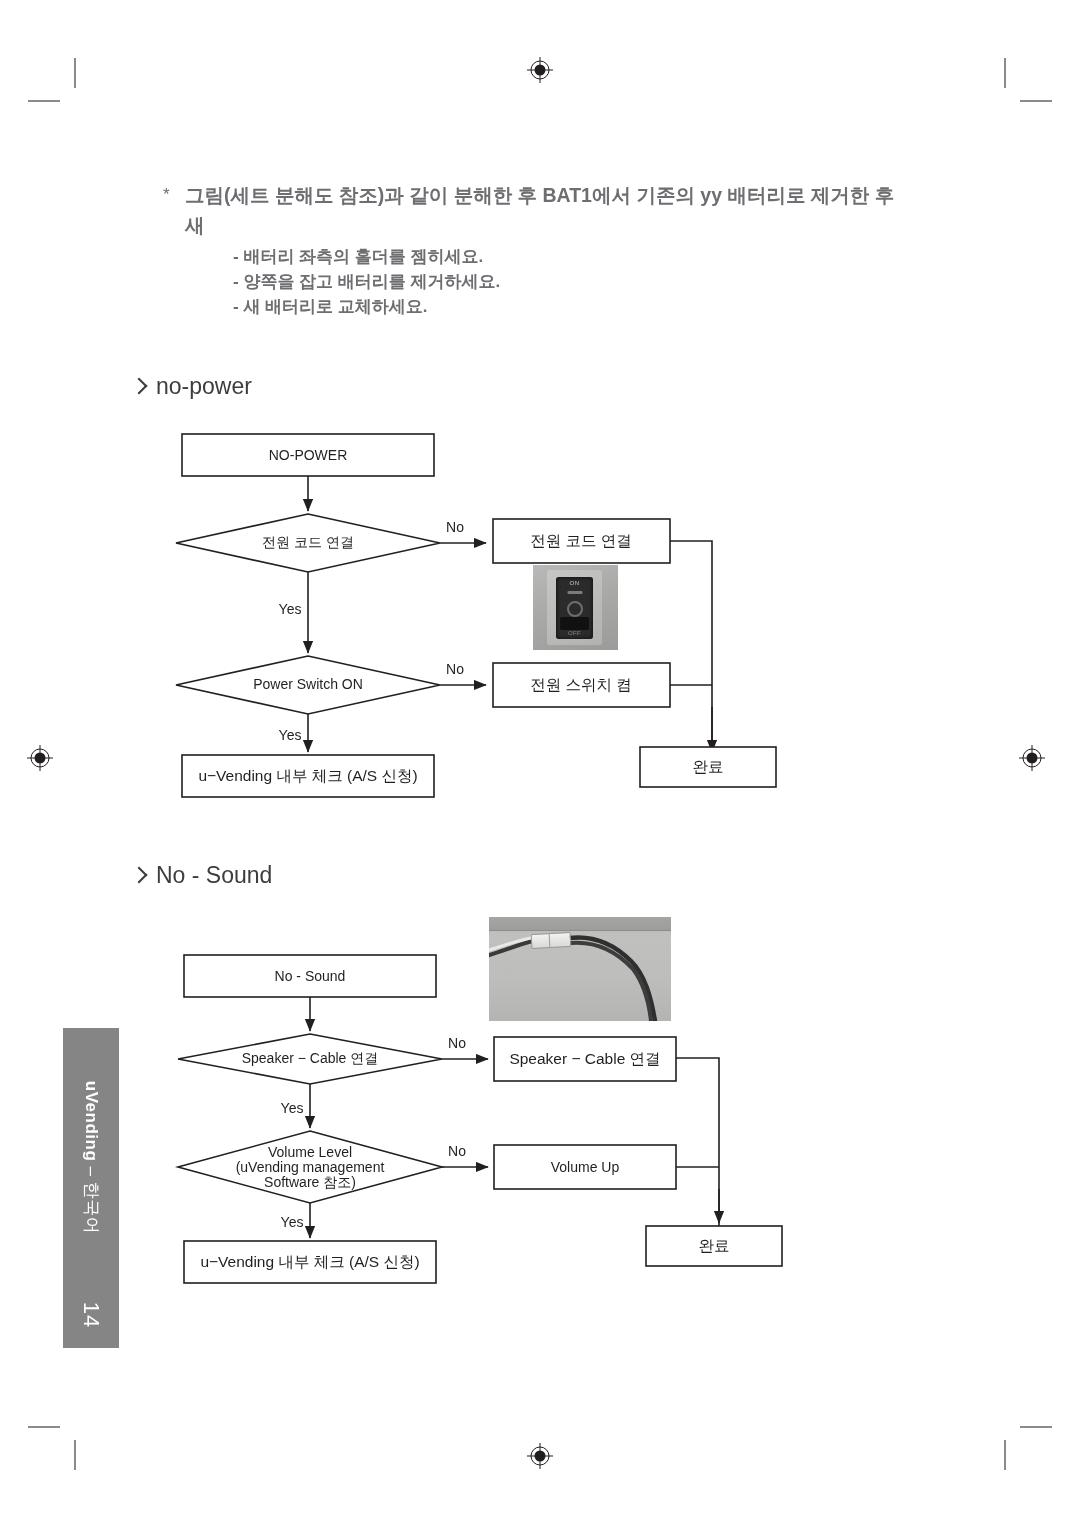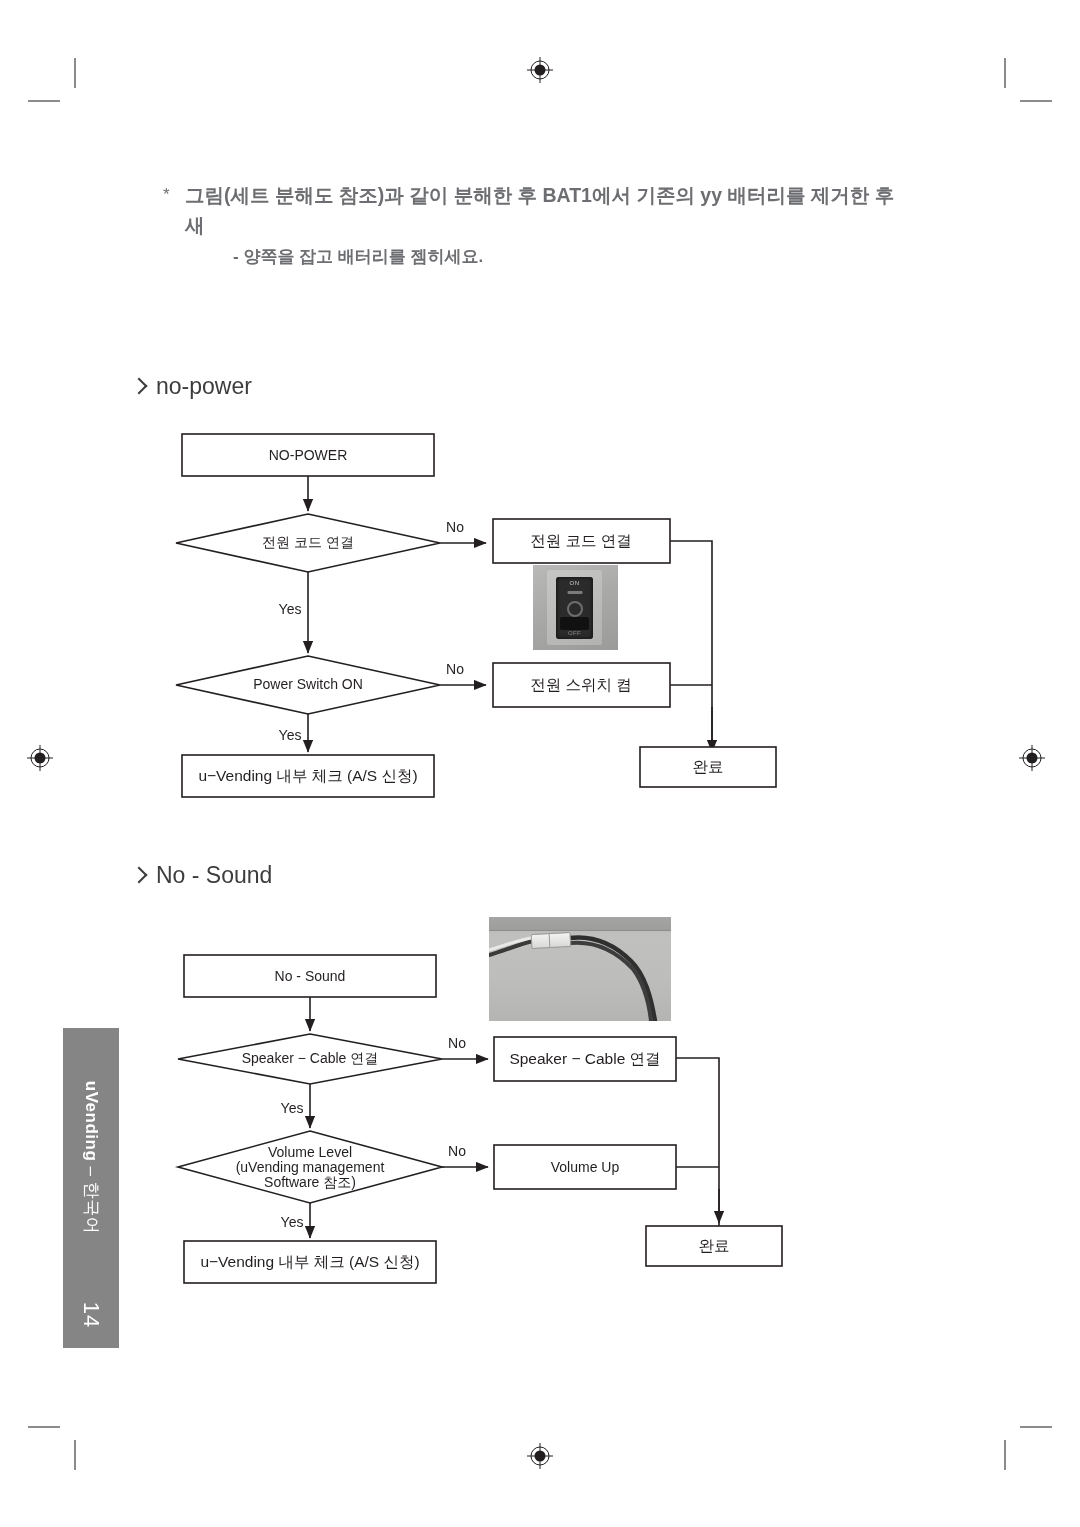--- a/index.html
+++ b/index.html
@@ -331,25 +331,27 @@
     <span>–</span>
     <span>한국어</span>
   </div>
   <div class="side-tab-page">14</div>
 </div>
 
 <div class="note-block">
   <div class="note-row">
     <div class="note-star">*</div>
     <div class="note-main">
-      <div>그림(세트 분해도 참조)과 같이 분해한 후 BAT1에서 기존의 yy 배터리를 제거한 후 새</div>
+      <div>그림(세트 분해도 참조)과 같이 분해한 후 BAT1에서 기존의 yy 배터리로 제거한 후 새</div>
     </div>
   </div>
   <div class="note-sub">
-    <div>- 양쪽을 잡고 배터리를 젬히세요.</div>
+    <div>- 배터리 좌측의 홀더를 젬히세요.</div>
+    <div>- 양쪽을 잡고 배터리를 제거하세요.</div>
+    <div>- 새 배터리로 교체하세요.</div>
   </div>
 </div>
 
 <div class="section-heading" style="left:132px; top:373px;">
   <span class="chev"></span>
   <span>no-power</span>
 </div>
 
 <div class="flow" style="left:130px; top:425px;">
   <svg width="700" height="390" viewBox="0 0 700 390">

